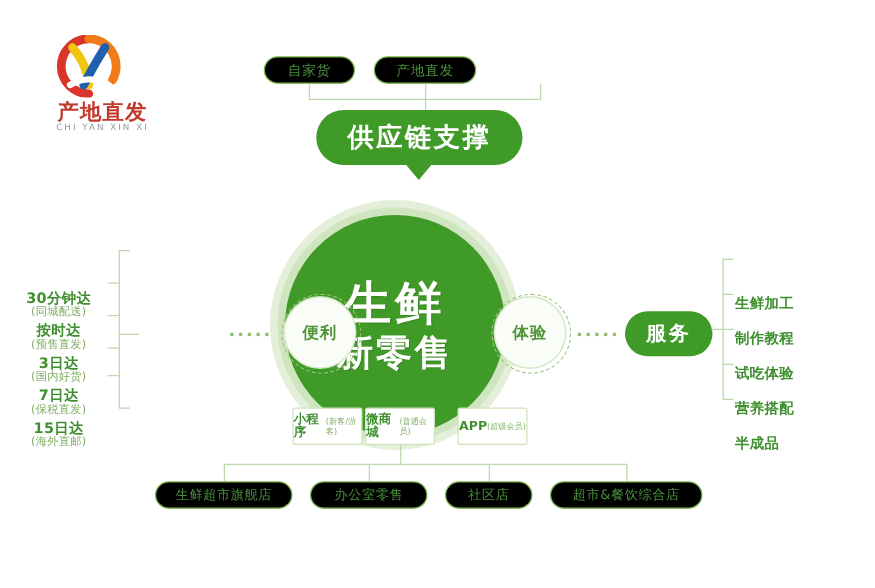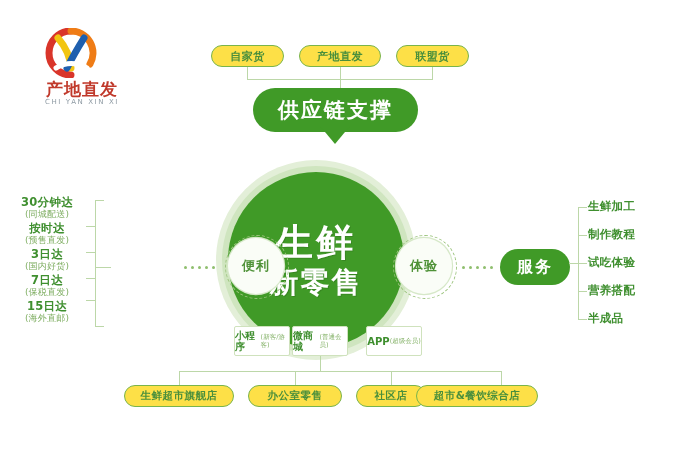--- a/index.html
+++ b/index.html
@@ -18,23 +18,23 @@
   .logo-cn{position:absolute;left:0;top:50px;width:120px;text-align:center;
     font-size:17px;font-weight:bold;color:#c0392b;letter-spacing:1px;
     font-family:"DejaVu Sans","Liberation Sans",sans-serif;}
   .logo-en{position:absolute;left:0;top:70px;width:120px;text-align:center;
     font-size:7px;color:#8e9aa3;letter-spacing:1.6px;}
 
   
   .pill{
     position:absolute;box-sizing:border-box;
     border:1.3px solid #79b44c;border-radius:40px;
-    background:#fde047;color:#4a8f3c;
+    background:#000000;color:#4a8f3c;
     display:flex;align-items:center;justify-content:center;
-    font-weight:bold;letter-spacing:.5px;
+    font-weight:normal;letter-spacing:.5px;
   }
   .pill.src{height:22px;font-size:11px;top:45px;}
   .pill.chan{height:22px;font-size:10.5px;top:385px;}
 
   
   .banner{
     position:absolute;left:253px;top:88px;width:165px;height:44px;
     background:#409a27;border-radius:22px;
     display:flex;align-items:center;justify-content:center;
     color:#fff;font-size:21px;font-weight:bold;letter-spacing:2px;
@@ -86,21 +86,21 @@
   }
   #pill-delivery{left:110px;top:249px;}
   #pill-service{left:500px;top:249px;}
 
   
   .dots{position:absolute;top:265px;height:4px;display:flex;gap:4px;align-items:center;}
   .dots i{width:3px;height:3px;border-radius:50%;background:#8fbf6e;display:block;}
   #dots-left{left:184px;}
   #dots-right{left:462px;}
   .list{position:absolute;}
-  .li{position:absolute;width:100%;text-align:center;}
+  .li{position:absolute;width:100%;text-align:center;margin-top:36px;}
   .li .t{font-size:11.5px;font-weight:bold;color:#3f8f2f;line-height:1.15;letter-spacing:.3px;}
   .li .s{font-size:9px;color:#7fae62;line-height:1.2;letter-spacing:.2px;}
   #list-left{left:2px;top:196px;width:90px;}
   #list-right{left:588px;top:200px;width:100px;text-align:left;}
   #list-right .li{text-align:left;}
   #list-right .t{font-size:11.5px;}
 
   
   .mini{
     position:absolute;box-sizing:border-box;width:56px;height:30px;
@@ -133,23 +133,20 @@
     <div class="logo-cn">产地直发</div>
     <div class="logo-en">CHI YAN XIN XI</div>
   </div>
 
   <div class="pill src" style="left:211px;width:73px;">
     <span>自家货</span>
   </div>
   <div class="pill src" style="left:299px;width:82px;">
     <span>产地直发</span>
   </div>
-  <div class="pill src" style="left:396px;width:73px;">
-    <span>联盟货</span>
-  </div>
 
   <div class="ln lnv" style="left:247px;top:67px;height:12px;"></div>
   <div class="ln lnv" style="left:340px;top:67px;height:21px;"></div>
   <div class="ln lnv" style="left:432px;top:67px;height:12px;"></div>
   <div class="ln lnh" style="left:247px;top:79px;width:186px;"></div>
 
   <div class="banner">
     <span>供应链支撑</span>
   </div>
   <div class="banner-tip"></div>
@@ -263,21 +260,21 @@
 
   <div class="pill chan" style="left:124px;width:110px;">
     <span>生鲜超市旗舰店</span>
   </div>
   <div class="pill chan" style="left:248px;width:94px;">
     <span>办公室零售</span>
   </div>
   <div class="pill chan" style="left:356px;width:70px;">
     <span>社区店</span>
   </div>
-  <div class="pill chan" style="left:416px;width:122px;">
+  <div class="pill chan" style="left:440px;width:122px;">
     <span>超市&amp;餐饮综合店</span>
   </div>
 
   <div class="ln lnh" style="left:179px;top:371px;width:322px;"></div>
   <div class="ln lnv" style="left:179px;top:371px;height:14px;"></div>
   <div class="ln lnv" style="left:295px;top:371px;height:14px;"></div>
   <div class="ln lnv" style="left:391px;top:371px;height:14px;"></div>
   <div class="ln lnv" style="left:501px;top:371px;height:14px;"></div>
   <div class="ln lnv" style="left:320px;top:356px;height:15px;"></div>
 

